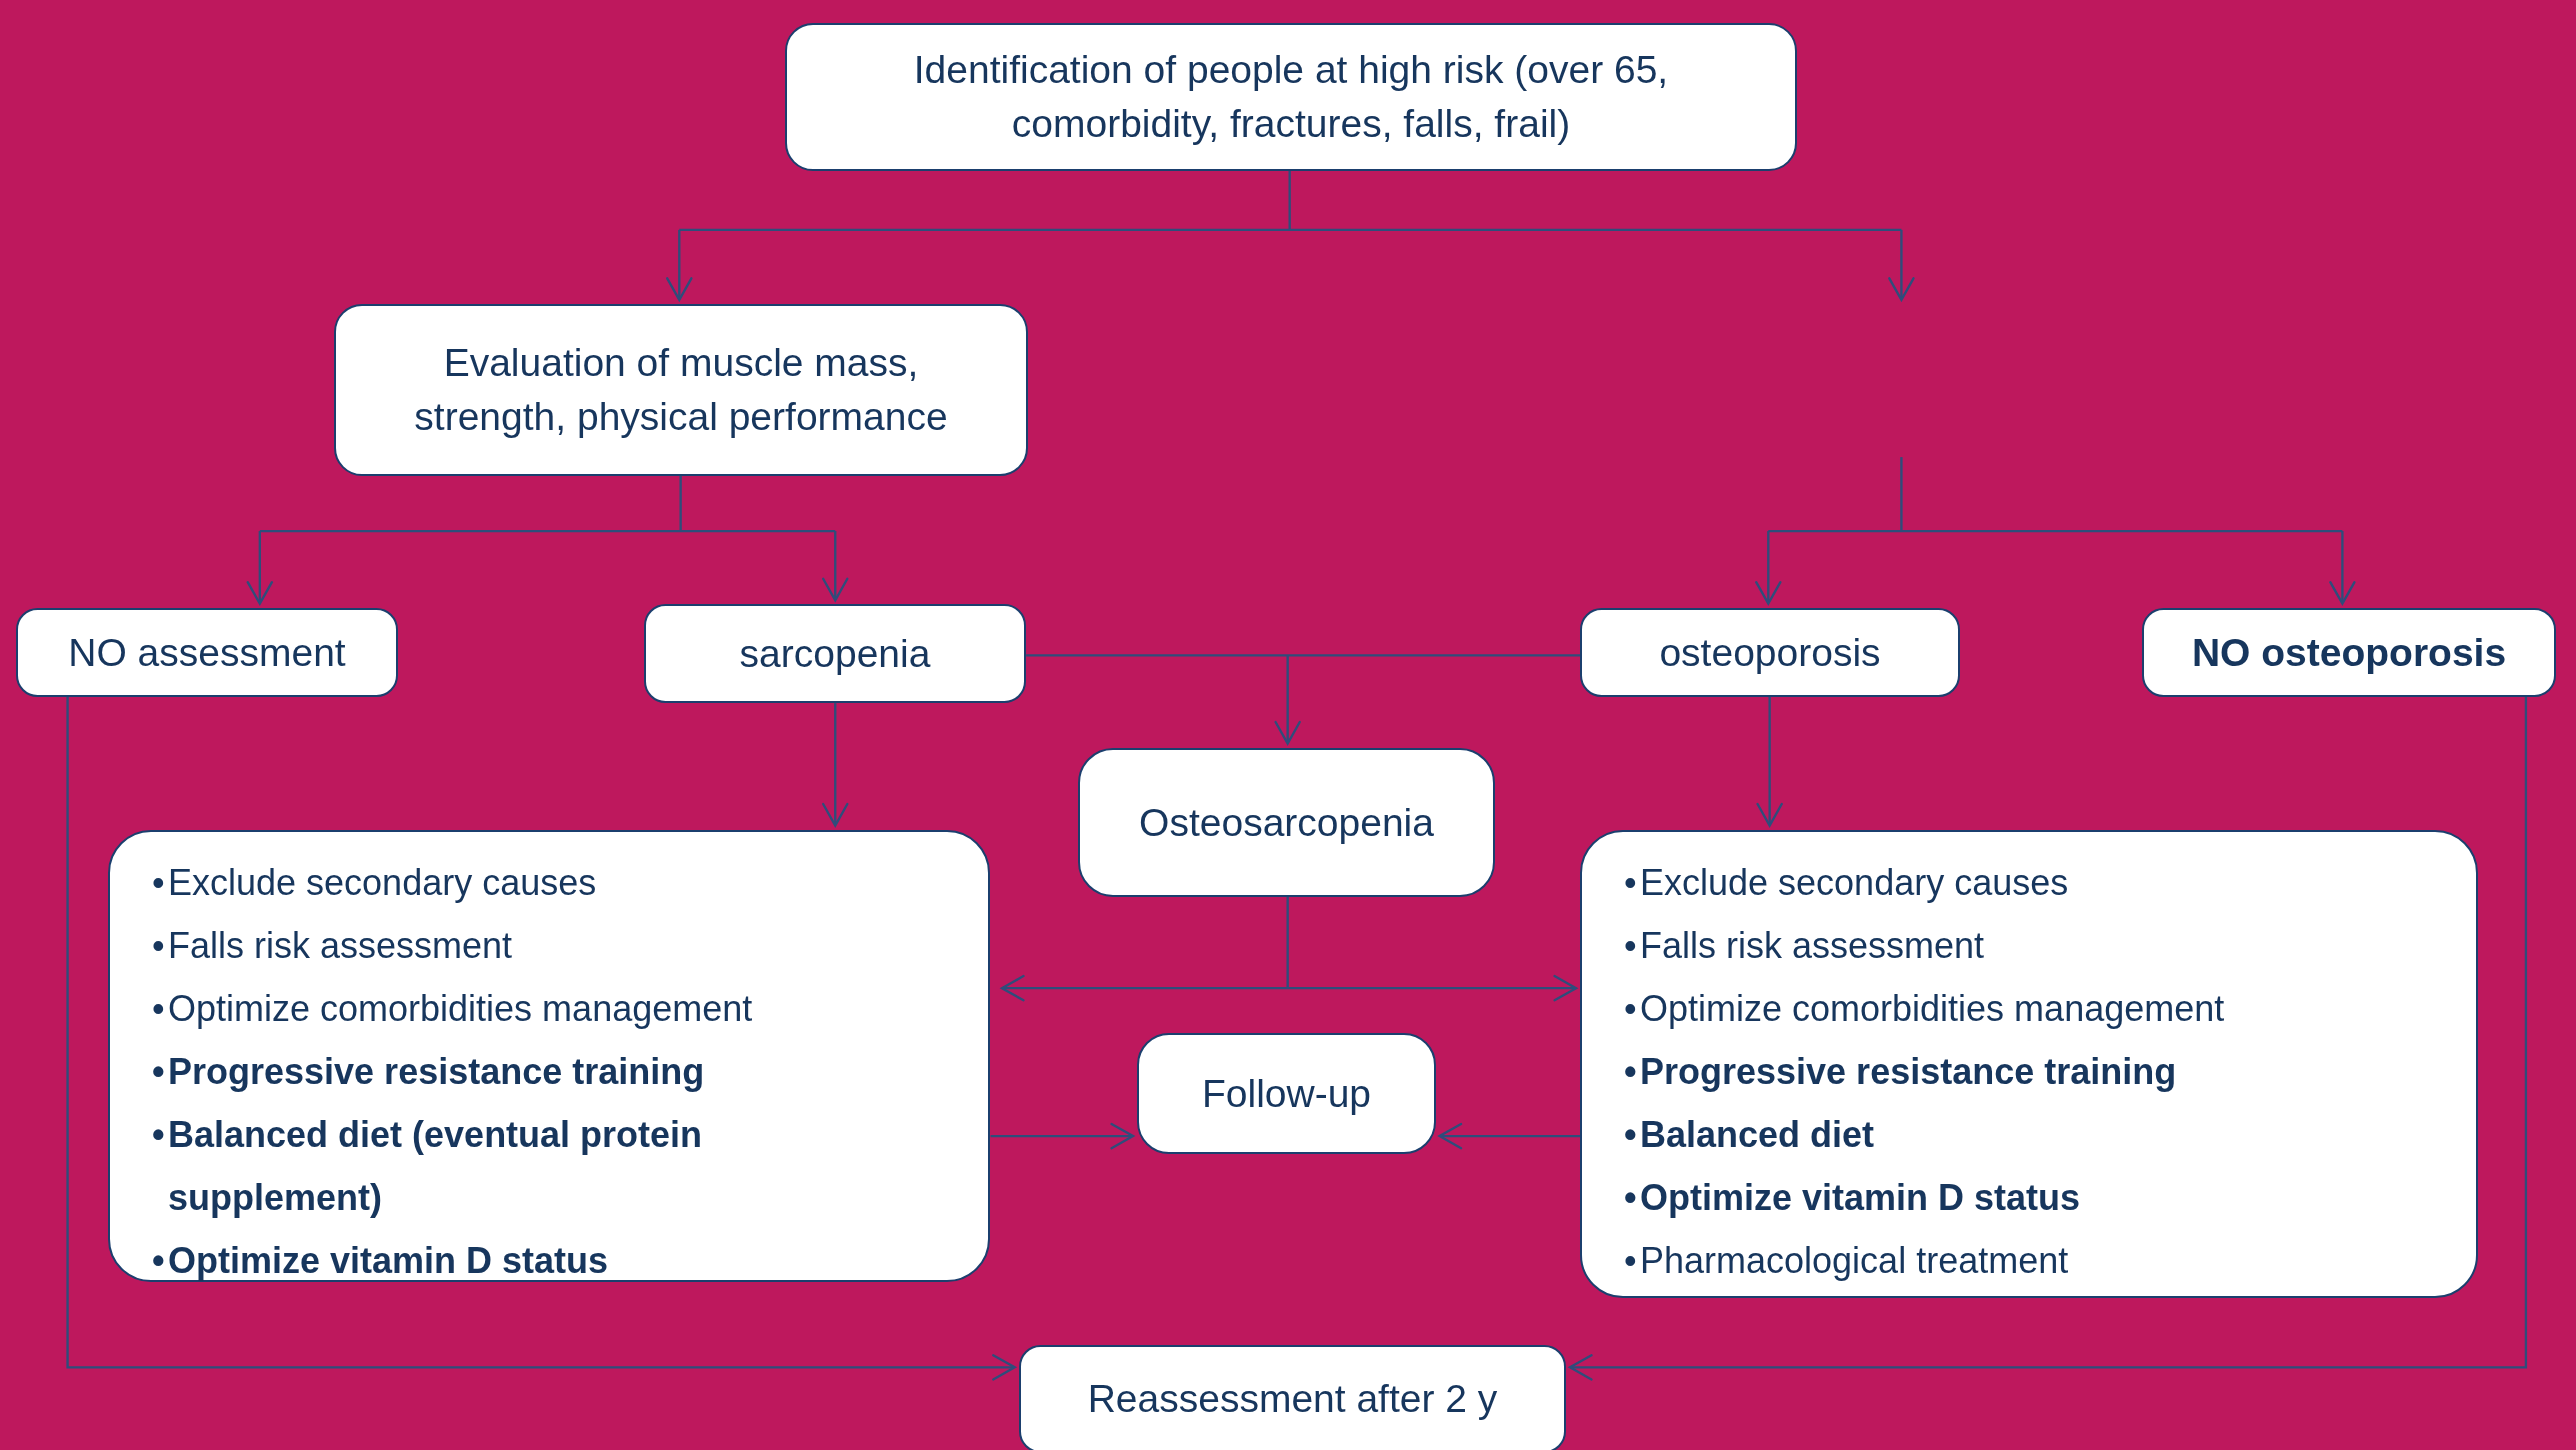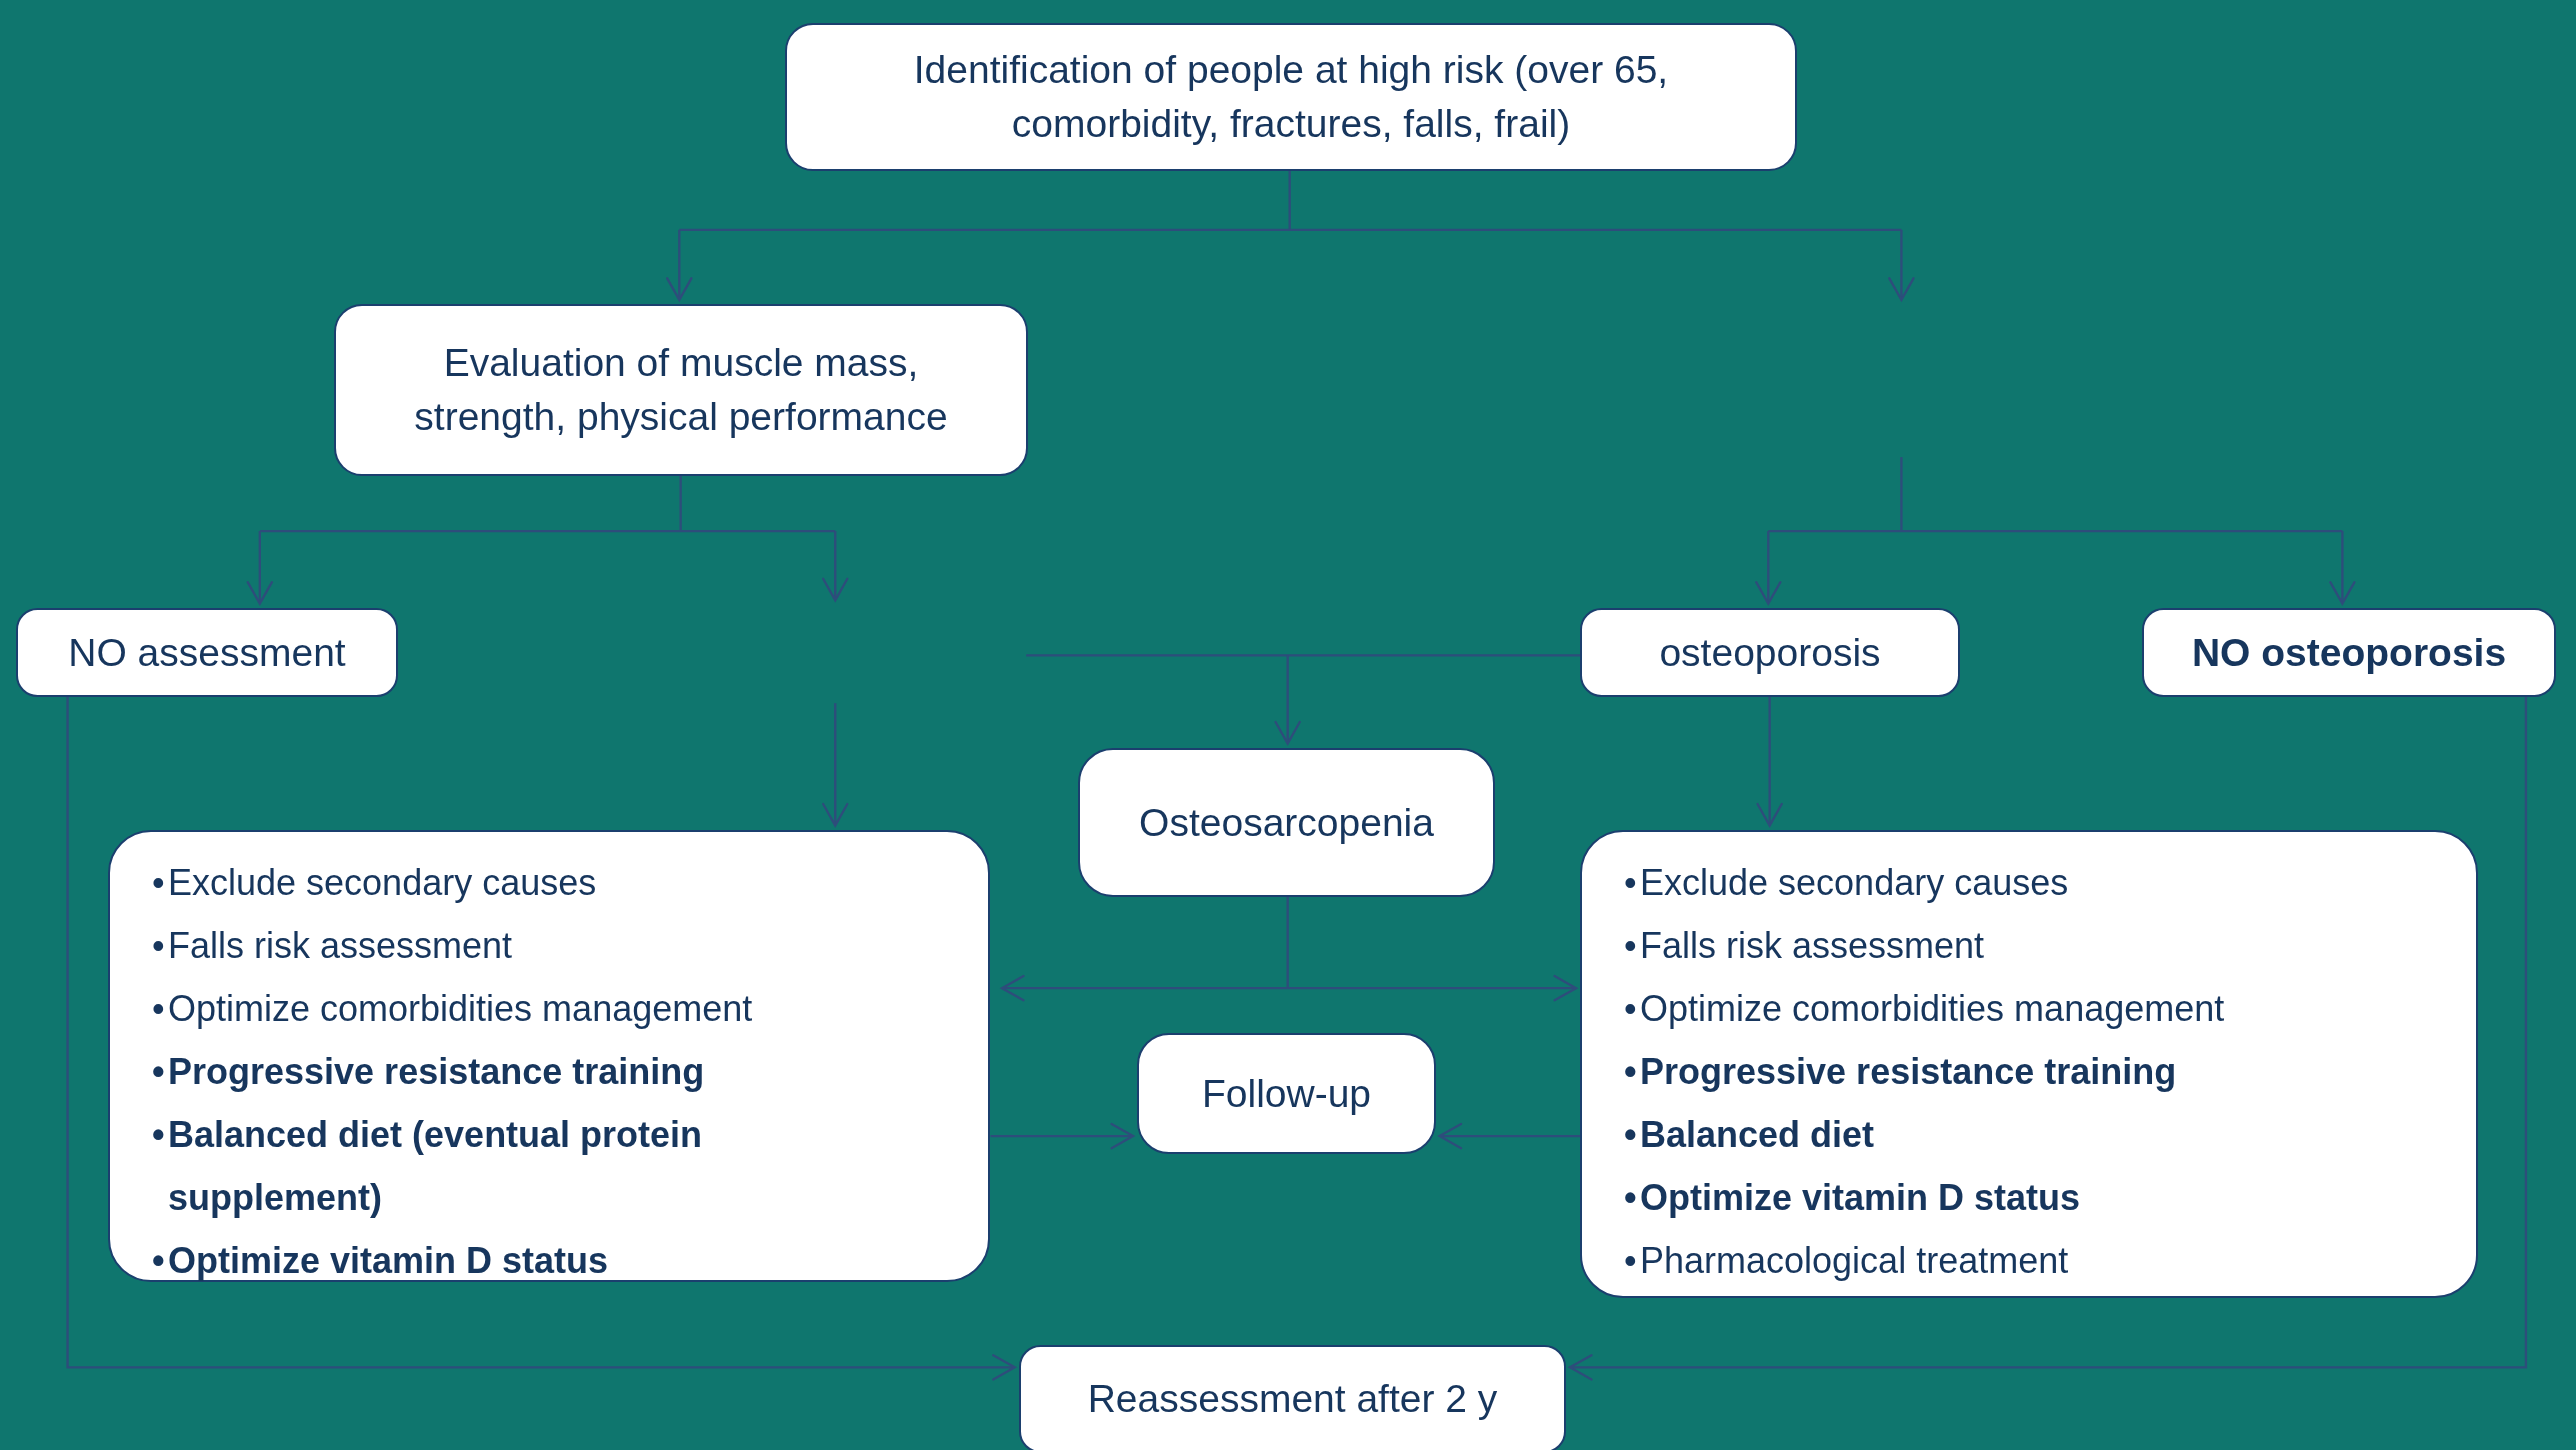--- a/index.html
+++ b/index.html
@@ -1,19 +1,19 @@
 <!DOCTYPE html>
 <html style="font-size:10.8px"><head>
 <meta charset="utf-8">
 <style>
   html,body{margin:0;padding:0;background:#ffffff;}
   .canvas{
     position:relative;
     width:2576px;height:1450px;
-    background:#0f766e;
+    background:#be185d;
     font-family:"Liberation Sans", sans-serif;
     color:#17365d;
     overflow:hidden;
   }
   svg.connectors{position:absolute;left:0;top:0;width:2576px;height:1450px;}
   .node{
     position:absolute;
     box-sizing:border-box;
     background:#ffffff;
     border:2.7px solid #1b3f6e;
@@ -93,20 +93,21 @@
     </g>
   </svg>
 
   <div class="node" style="left:785px;top:23px;width:1012px;height:148px;">Identification of people at high risk (over 65, comorbidity, fractures, falls, frail)</div>
 
   <div class="node" style="left:334px;top:304px;width:694px;height:172px;">Evaluation of muscle mass, strength, physical performance</div>
 
 
   <div class="node small" style="left:16px;top:608px;width:382px;height:89px;">NO assessment</div>
 
+  <div class="node small" style="left:644px;top:604px;width:382px;height:99px;">sarcopenia</div>
 
   <div class="node small" style="left:1580px;top:608px;width:380px;height:89px;">osteoporosis</div>
 
   <div class="node small" style="left:2142px;top:608px;width:414px;height:89px;font-weight:bold;">NO osteoporosis</div>
 
   <div class="node" style="left:1078px;top:748px;width:417px;height:149px;border-radius:35px;">Osteosarcopenia</div>
 
   <div class="listbox" style="left:108px;top:830px;width:882px;height:452px;">
       <div class="li">
         <span class="bullet">•</span>

